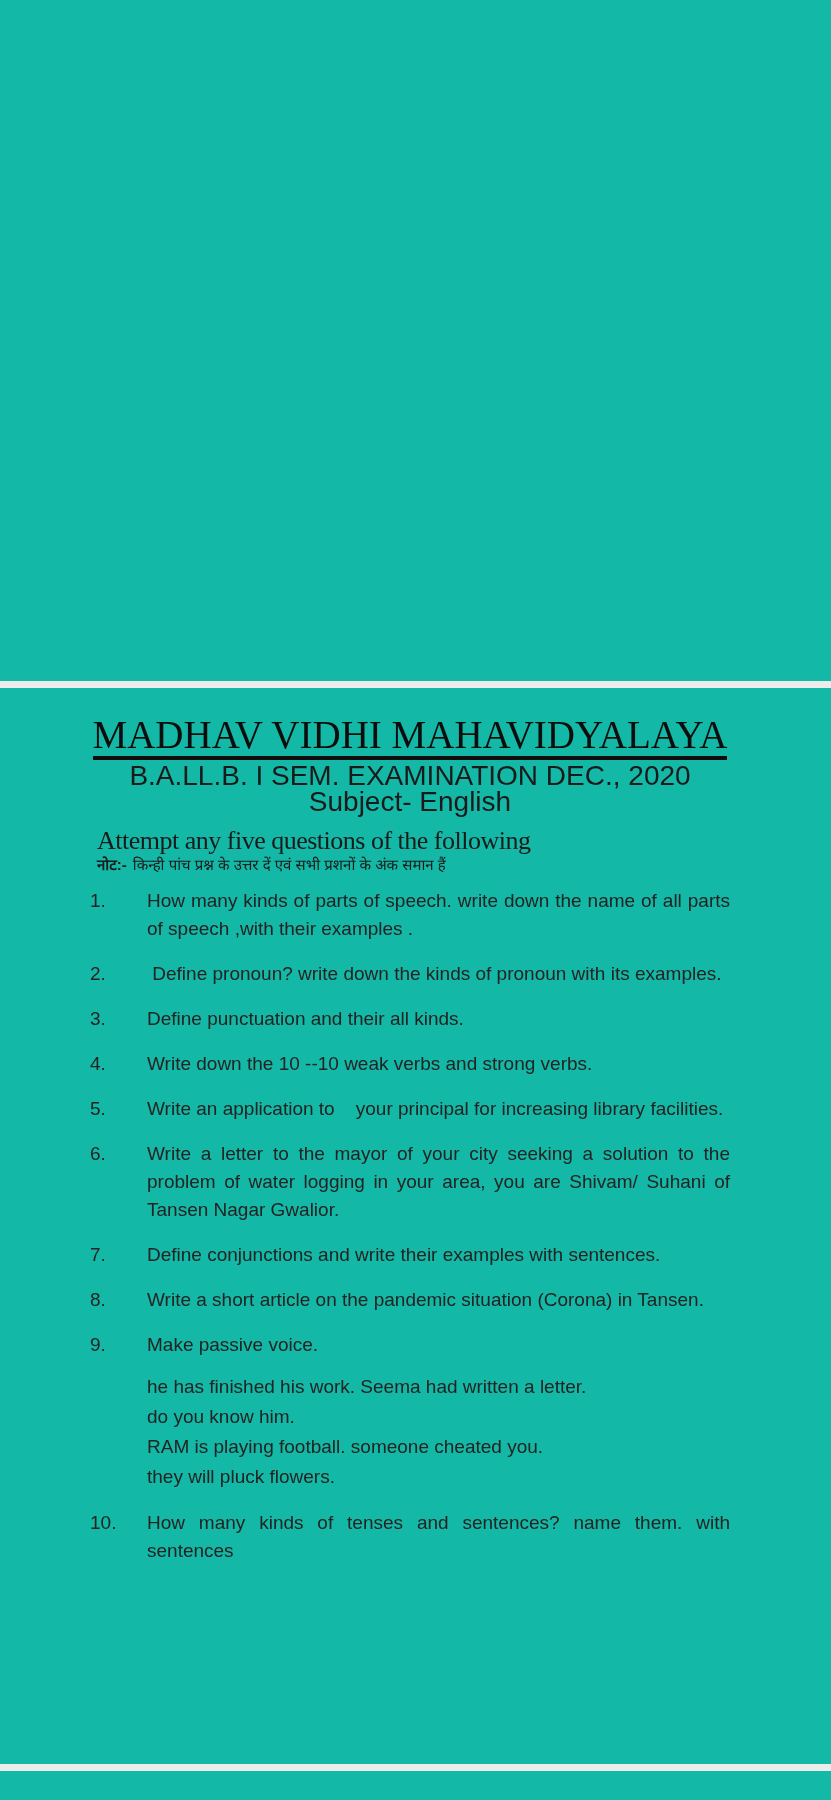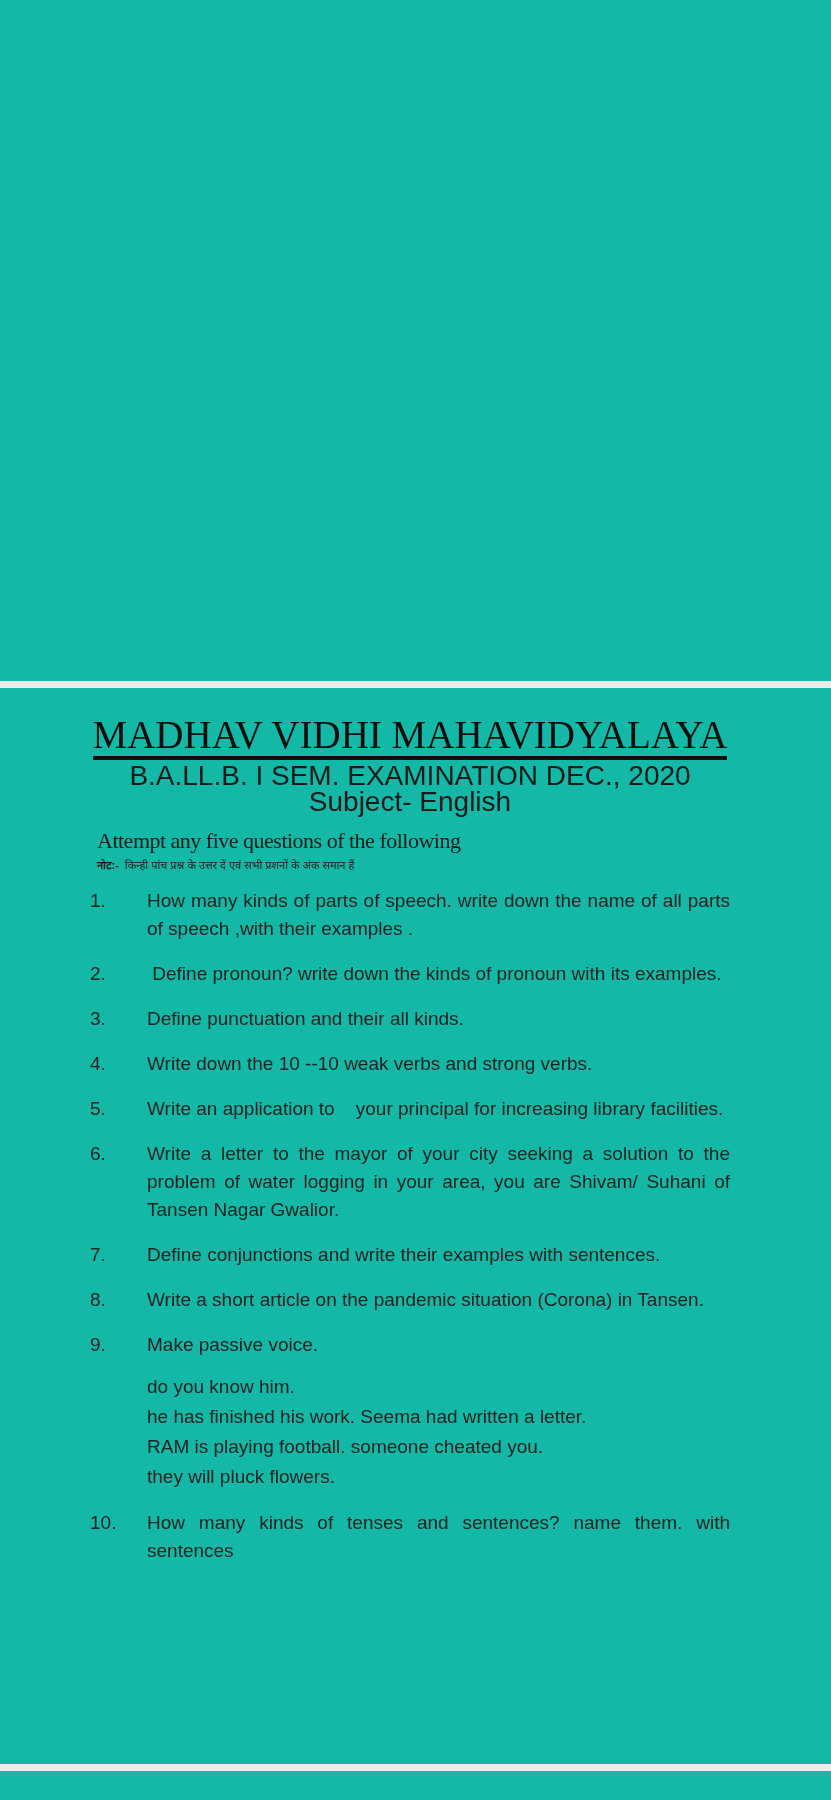--- a/index.html
+++ b/index.html
@@ -56,28 +56,28 @@
     font-size: 28px;
     line-height: 26px;
     color: #1a1a1a;
   }
   .subtitle.first { margin-top: 3px; }
 
   .instruction {
     margin-top: 13px;
     margin-left: 7px;
     font-family: "Liberation Serif", "DejaVu Serif", serif;
-    font-size: 22px;
+    font-size: 26px;
     line-height: 26px;
     letter-spacing: -0.5px;
     color: #1a1a1a;
   }
   .note {
     margin-left: 7px;
-    font-size: 11px;
+    font-size: 15px;
     line-height: 22px;
     color: #1a1a1a;
   }
   .note .note-label { font-weight: bold; margin-right: 6px; }
 
   .questions { margin-top: 11px; }
   .q {
     position: relative;
     padding-left: 57px;
     margin-bottom: 17px;
@@ -160,22 +160,22 @@
 
         <div class="q">
           <span class="q-num">8.</span>
           <div class="q-text">Write a short article on the pandemic situation (Corona) in Tansen.</div>
         </div>
 
         <div class="q">
           <span class="q-num">9.</span>
           <div class="q-text">Make passive voice.</div>
           <div class="sublines">
+            <div class="subline">he has finished his work. Seema had written a letter.</div>
             <div class="subline">do you know him.</div>
-            <div class="subline">he has finished his work. Seema had written a letter.</div>
             <div class="subline">RAM is playing football. someone cheated you.</div>
             <div class="subline">they will pluck flowers.</div>
           </div>
         </div>
 
         <div class="q">
           <span class="q-num">10.</span>
           <div class="q-text">How many kinds of tenses and sentences? name them. with sentences</div>
         </div>
 

